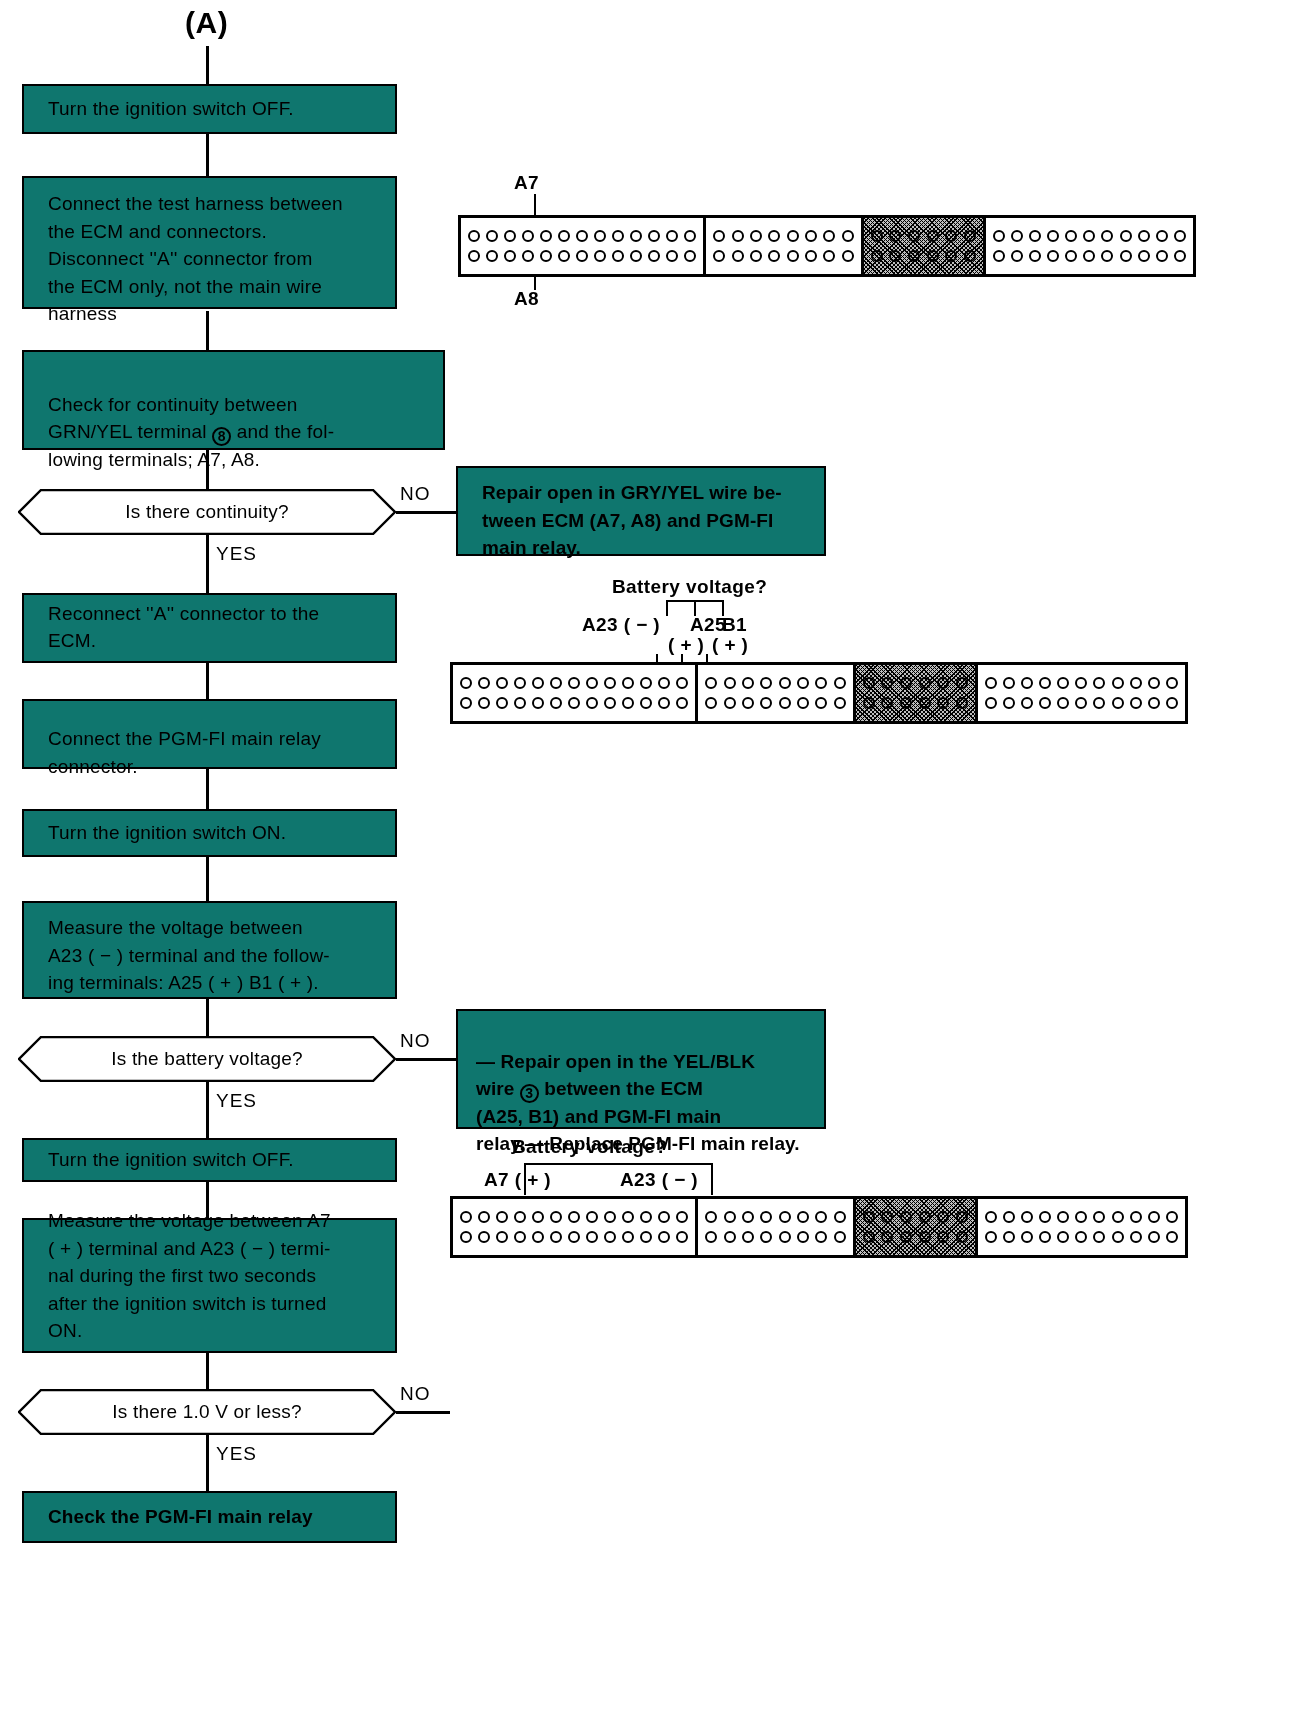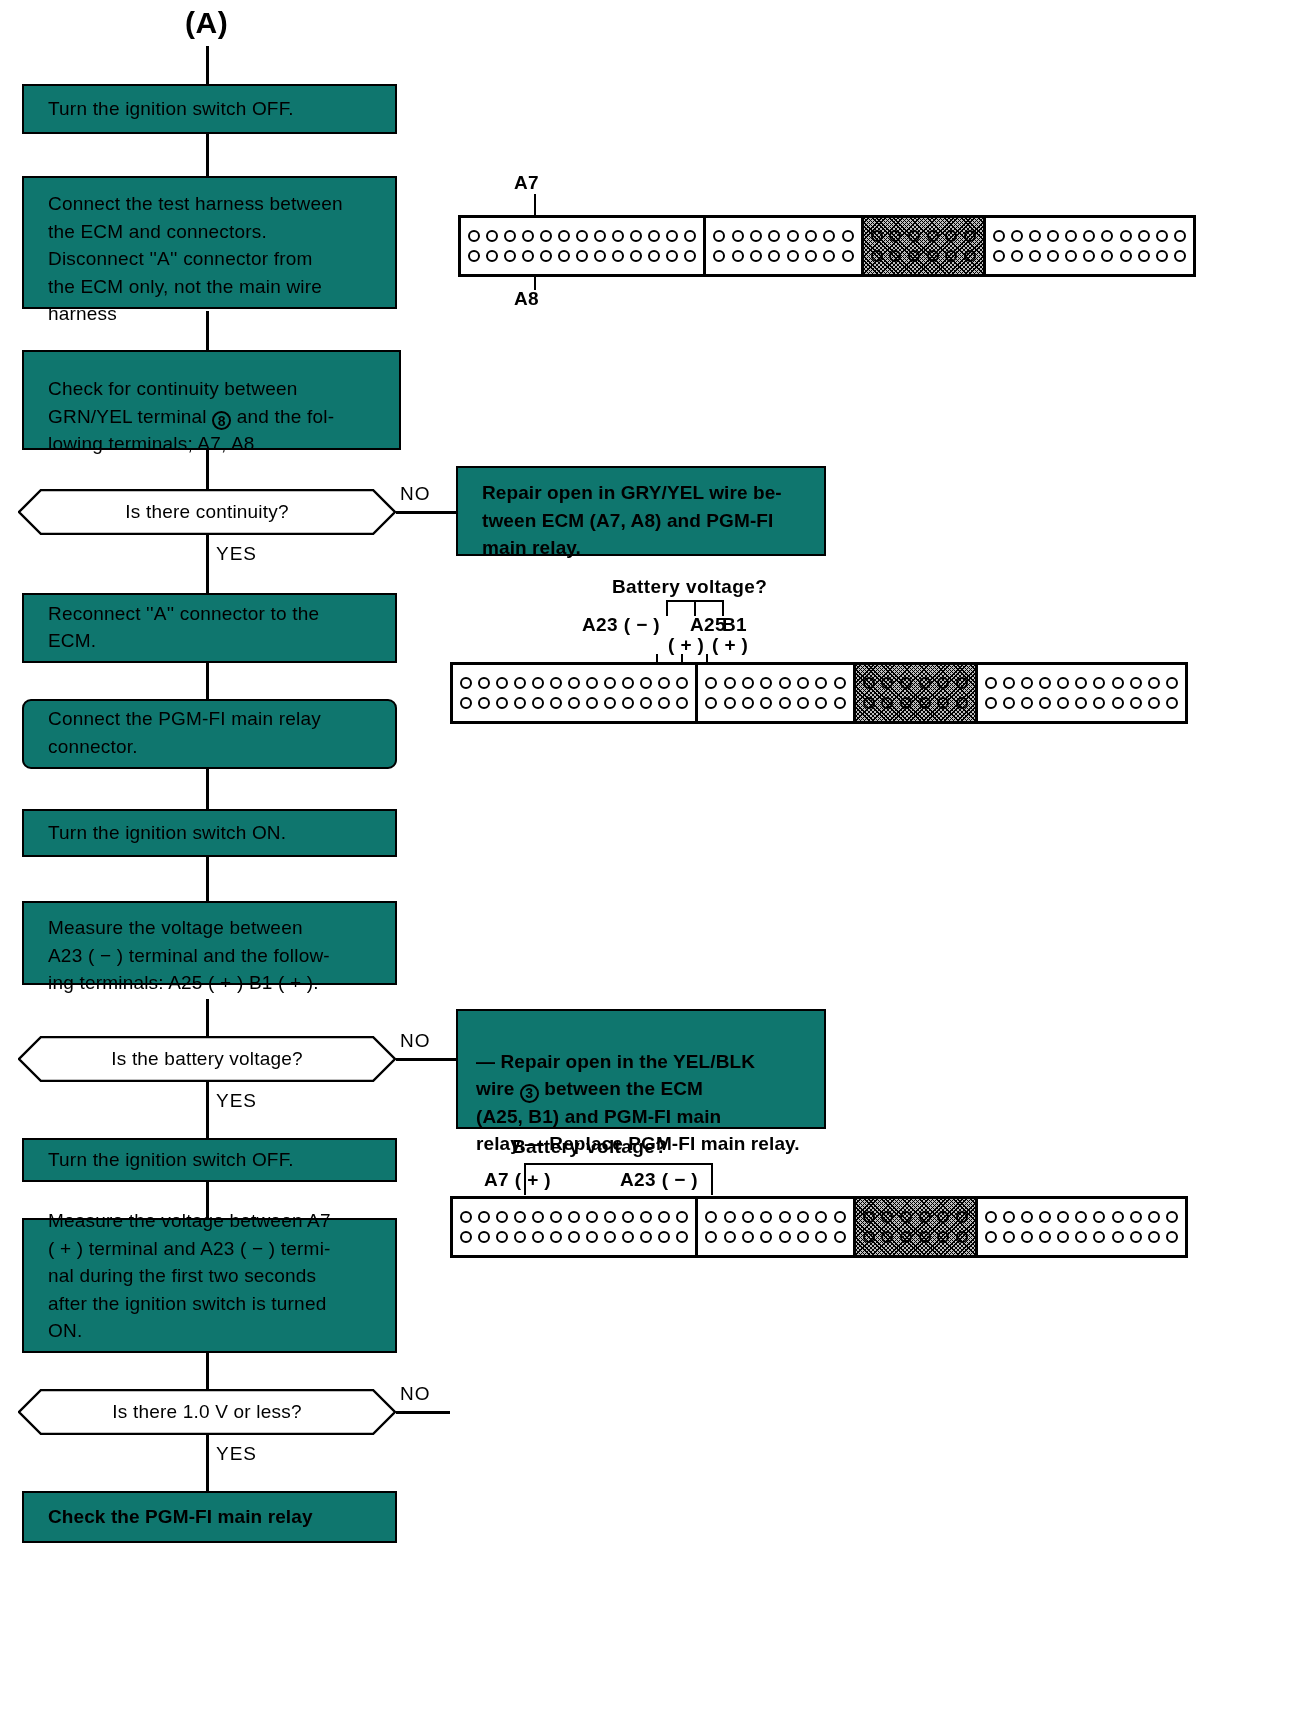--- a/index.html
+++ b/index.html
@@ -293,21 +293,21 @@
           <span class="pin"></span>
           <span class="pin"></span>
           <span class="pin"></span>
           <span class="pin"></span>
           <span class="pin"></span>
           <span class="pin"></span>
         </div>
       </div>
     </div>
 
-  <div class="box" style="left:22px; top:350px; width:379px; height:100px; align-items:center; padding-top:11px;">
+  <div class="box" style="left:22px; top:350px; width:423px; height:100px; align-items:flex-start; padding-top:11px;">
     <span class="txt">
       <span>Check  for  continuity  between
 GRN/YEL terminal </span><span class="circnum">8</span><span> and the fol-
 lowing terminals; A7, A8.</span>
     </span>
   </div>
   <div class="vline" style="left:206px; top:450px; height:39px;"></div>
 
   <div class="decision" style="left:18px; top:489px; width:378px; height:46px;">
     <svg class="hexsvg" viewBox="0 0 378 46" preserveAspectRatio="none">
@@ -442,32 +442,32 @@
           <span class="pin"></span>
           <span class="pin"></span>
           <span class="pin"></span>
           <span class="pin"></span>
           <span class="pin"></span>
           <span class="pin"></span>
         </div>
       </div>
     </div>
 
-  <div class="box" style="left:22px; top:699px; width:375px; height:70px; align-items:flex-start; padding-top:4px;border-radius:9px;">
+  <div class="box" style="left:22px; top:699px; width:375px; height:70px; align-items:flex-start; padding-top:24px;">
     <span class="txt">Connect the PGM-FI main relay
 connector.</span>
   </div>
   <div class="vline" style="left:206px; top:769px; height:40px;"></div>
 
   <div class="box" style="left:22px; top:809px; width:375px; height:48px;">
     <span class="txt">Turn the ignition switch ON.</span>
   </div>
   <div class="vline" style="left:206px; top:857px; height:44px;"></div>
 
-  <div class="box" style="left:22px; top:901px; width:375px; height:84px; align-items:flex-start; padding-top:11px;">
+  <div class="box" style="left:22px; top:901px; width:375px; height:98px; align-items:flex-start; padding-top:11px;">
     <span class="txt">Measure  the  voltage  between
 A23 ( − ) terminal and the follow-
 ing terminals: A25 ( + ) B1 ( + ).</span>
   </div>
   <div class="vline" style="left:206px; top:999px; height:37px;"></div>
 
   <div class="decision" style="left:18px; top:1036px; width:378px; height:46px;">
     <svg class="hexsvg" viewBox="0 0 378 46" preserveAspectRatio="none">
       <polygon points="23,1 355,1 377,23 355,45 23,45 1,23" fill="#fff" stroke="#000" stroke-width="2.4"></polygon>
     </svg>

